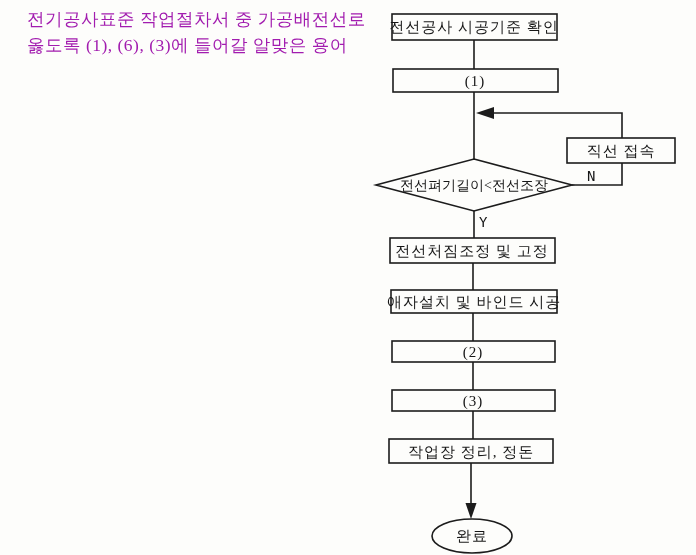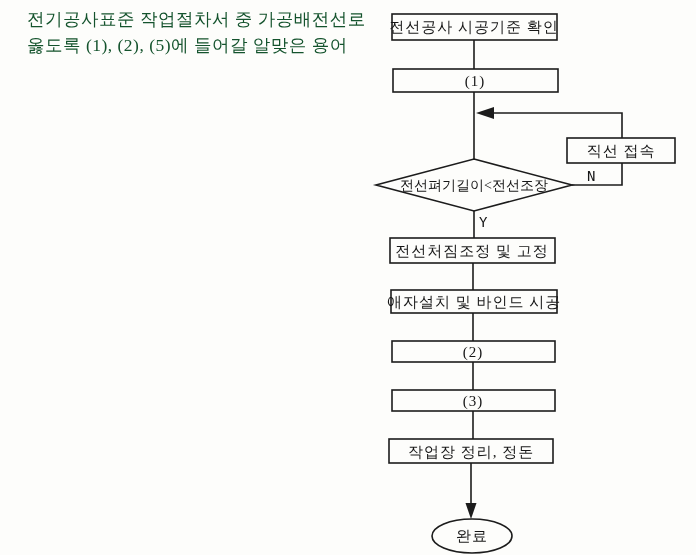--- a/index.html
+++ b/index.html
@@ -23,21 +23,21 @@
     color: var(--line);
   }
   .question {
     position: absolute;
     left: 27px;
     top: 6px;
     width: 356px;
     font-size: 17.5px;
     line-height: 26px;
     letter-spacing: 0.5px;
-    color: #14532d;
+    color: #a21caf;
   }
   .question .qline {
     white-space: nowrap;
   }
   svg.flow {
     position: absolute;
     left: 0;
     top: 0;
   }
   svg.flow rect.node,
@@ -73,21 +73,21 @@
     letter-spacing: 0;
   }
 </style>
 </head>
 <body>
 
 <div class="page">
 
   <div class="question">
     <div class="qline">전기공사표준 작업절차서 중 가공배전선로</div>
-    <div class="qline">옳도록 (1), (2), (5)에 들어갈 알맞은 용어</div>
+    <div class="qline">옳도록 (1), (6), (3)에 들어갈 알맞은 용어</div>
   </div>
 
   <svg class="flow" width="696" height="555" viewBox="0 0 696 555">
 
     <line class="connector" x1="474" y1="40" x2="474" y2="69"></line>
     <line class="connector" x1="474" y1="92" x2="474" y2="160"></line>
     <line class="connector" x1="474" y1="211" x2="474" y2="238"></line>
     <line class="connector" x1="473" y1="263" x2="473" y2="290"></line>
     <line class="connector" x1="473" y1="313" x2="473" y2="341"></line>
     <line class="connector" x1="473" y1="362" x2="473" y2="390"></line>

